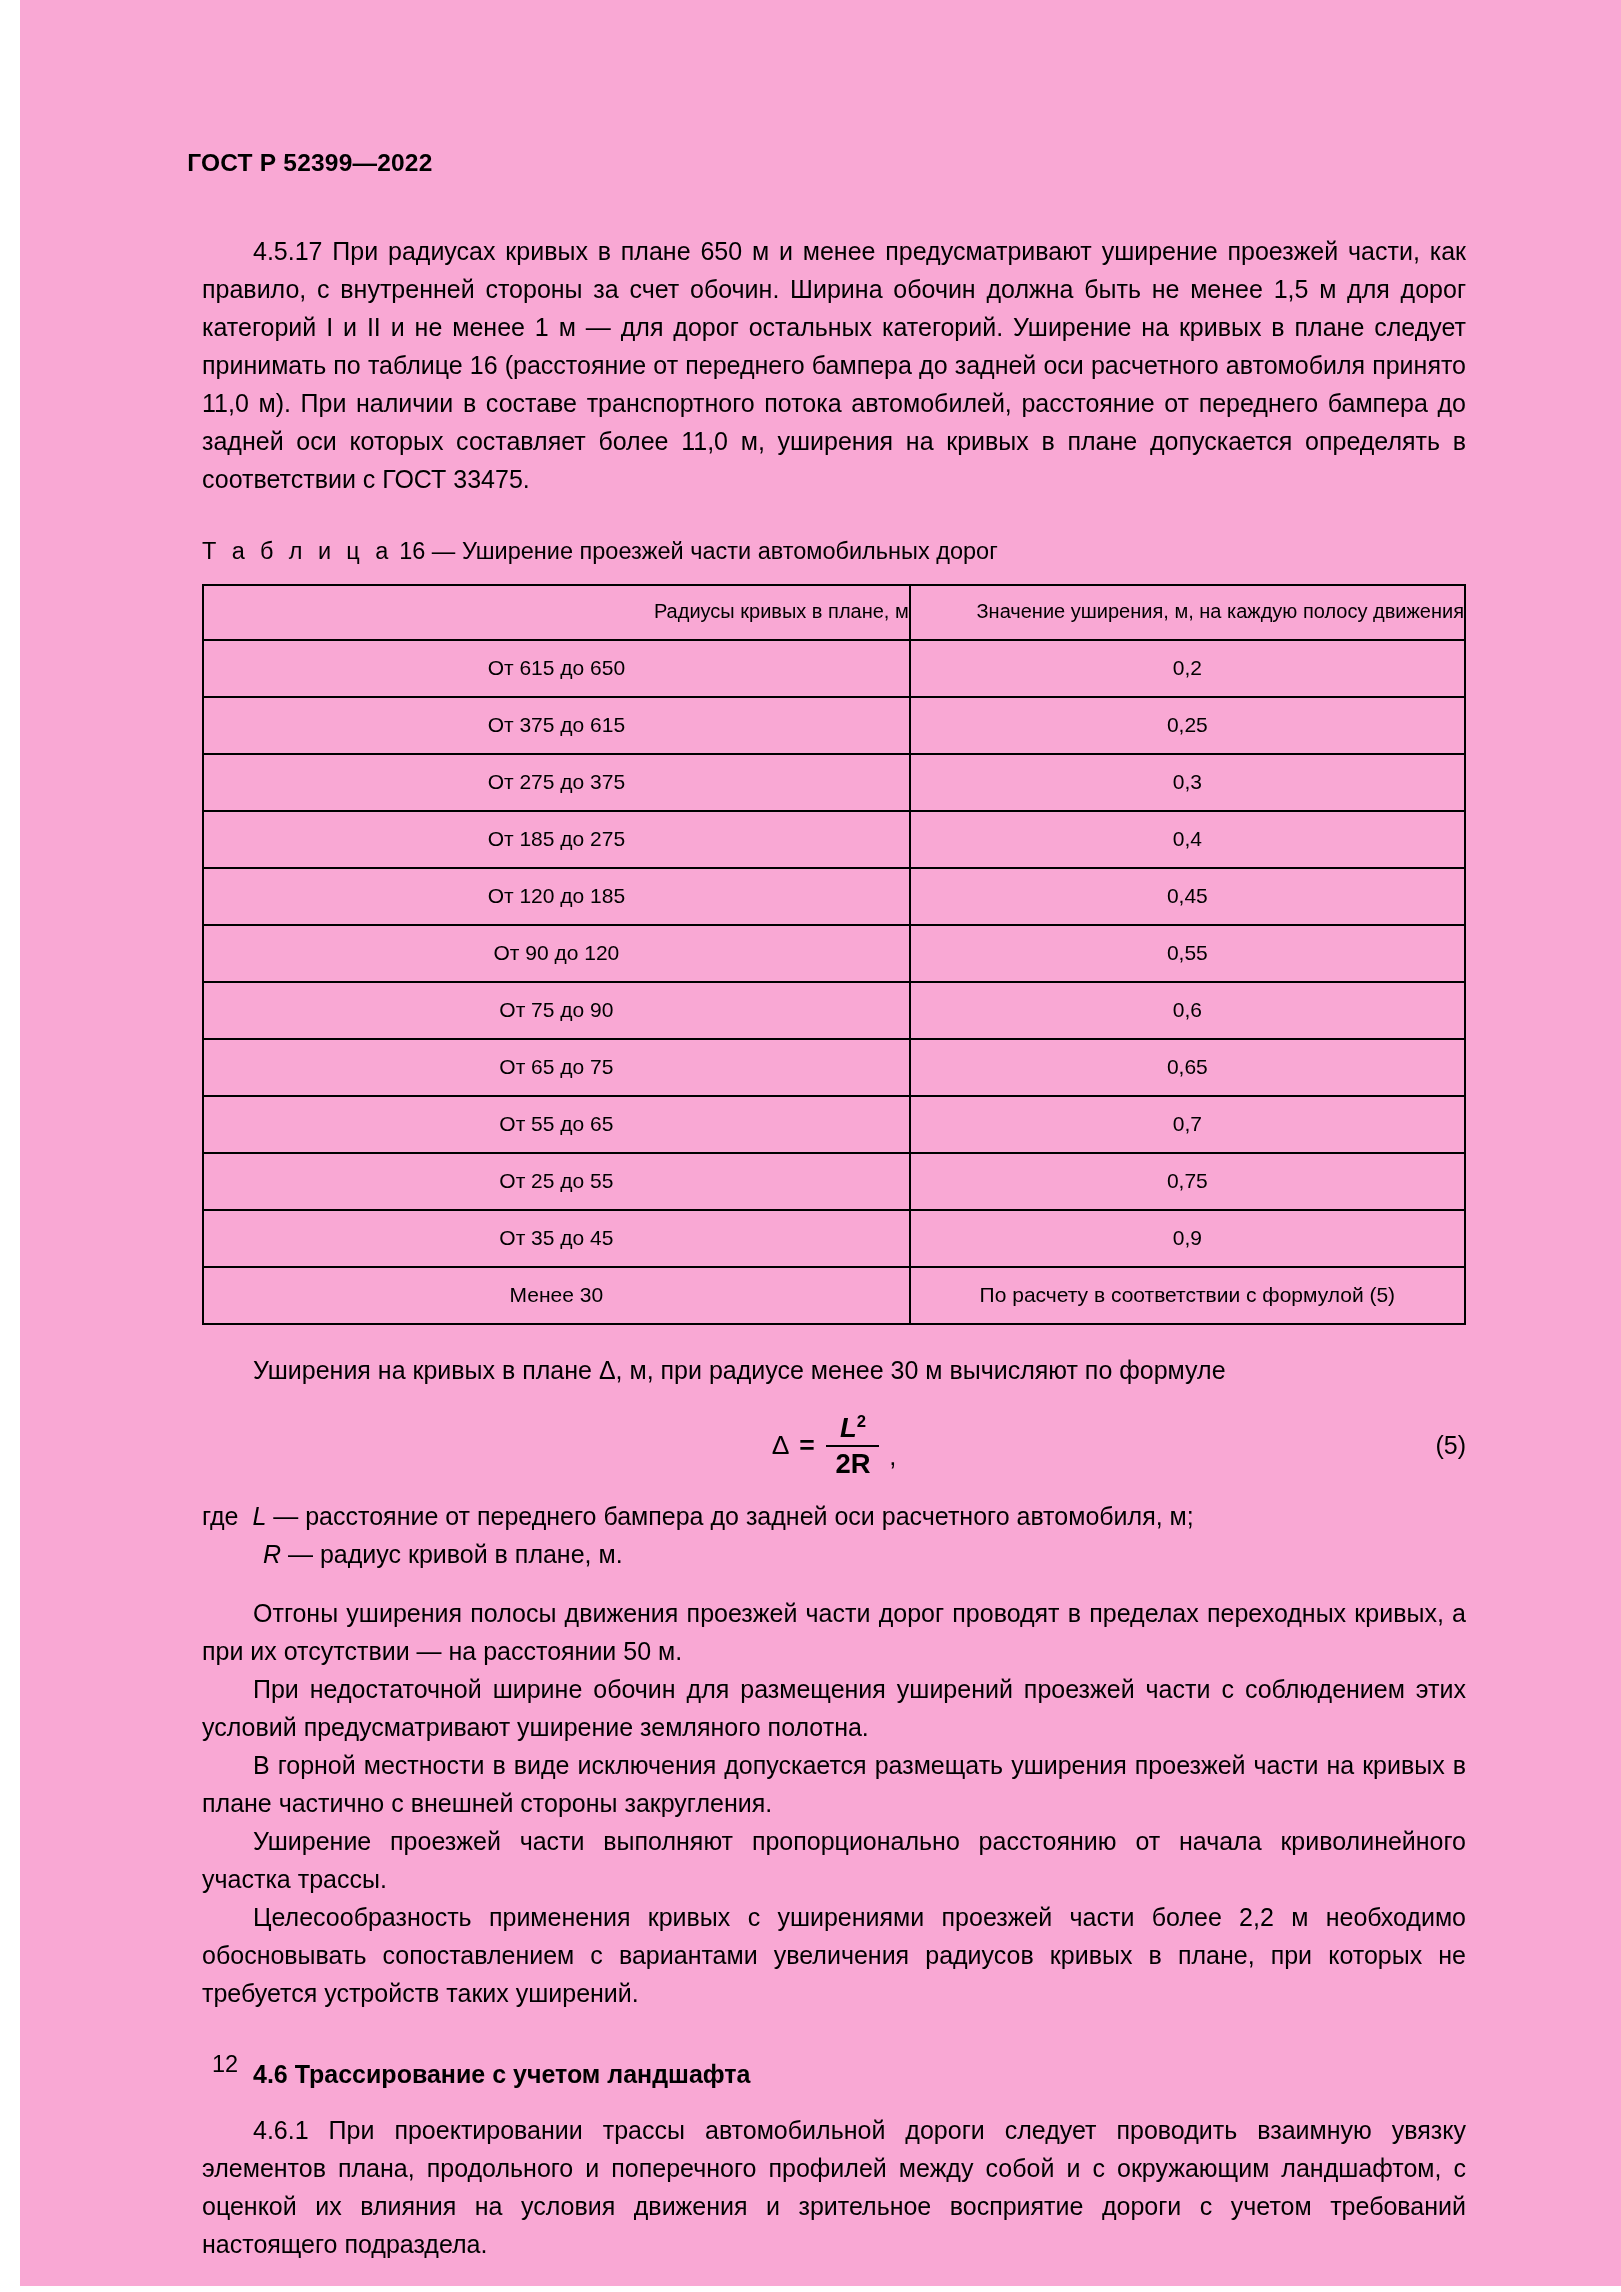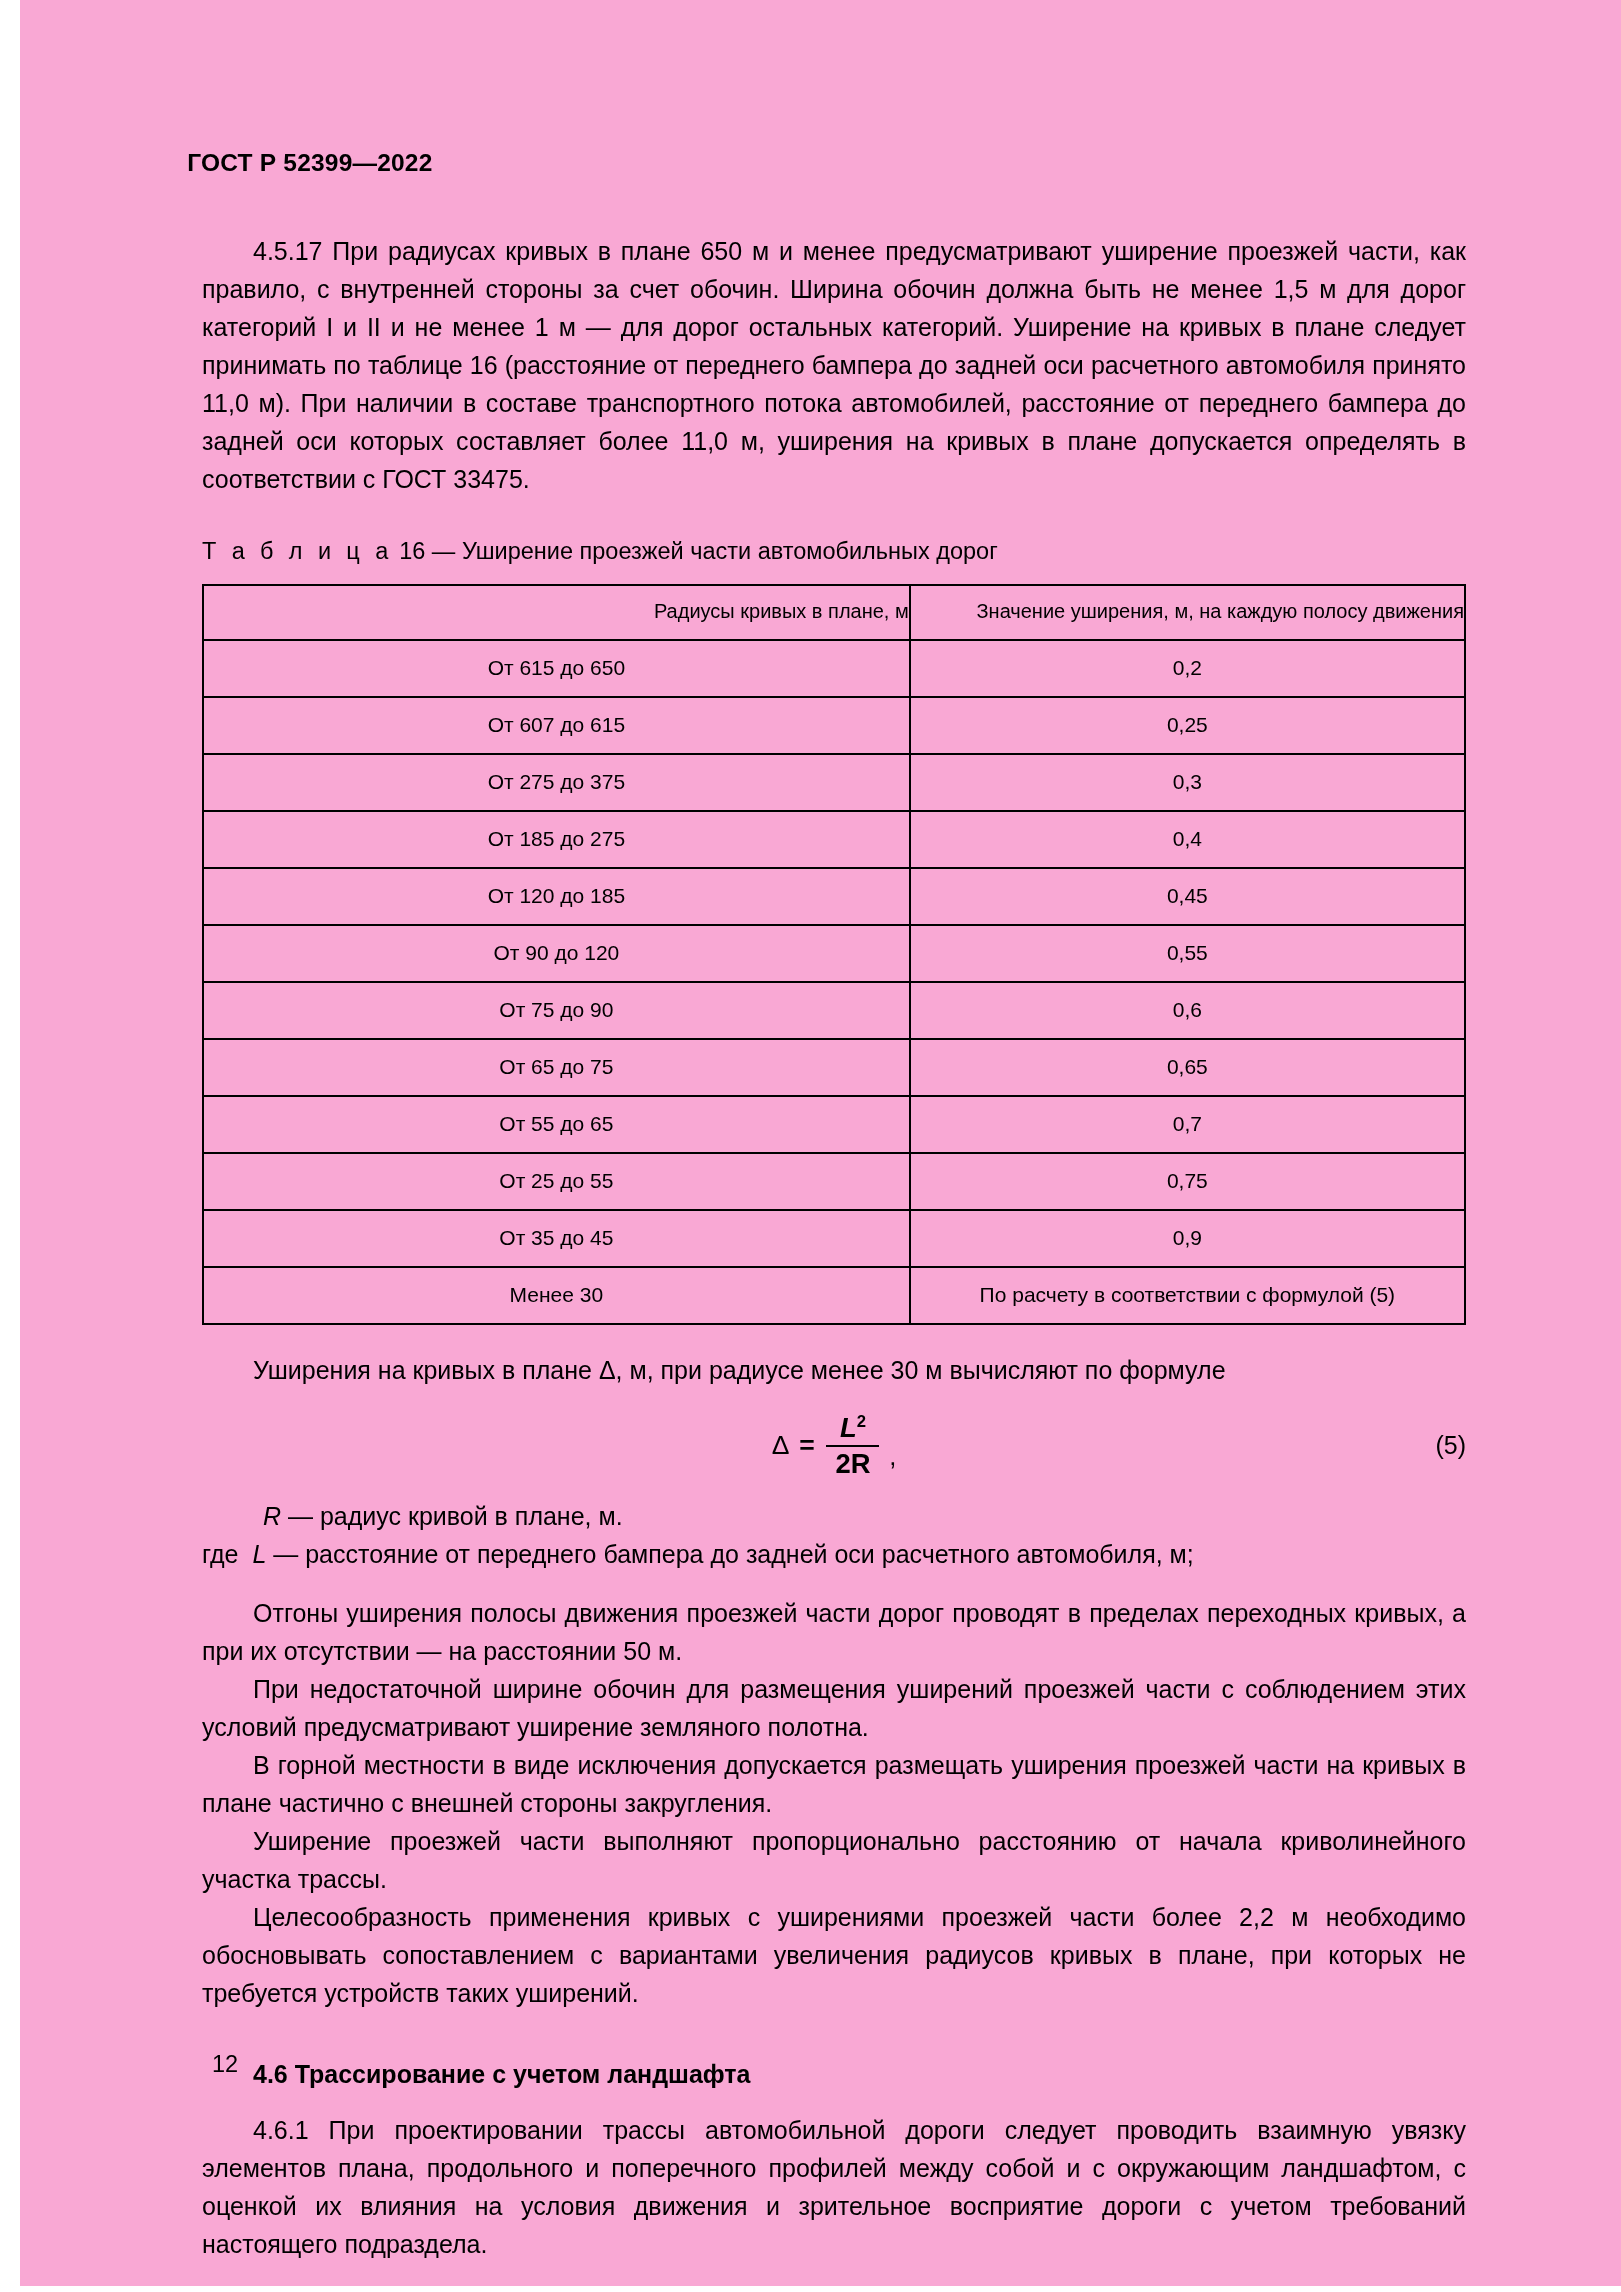--- a/index.html
+++ b/index.html
@@ -217,21 +217,21 @@
           <th>Радиусы кривых в плане, м</th>
           <th>Значение уширения, м, на каждую полосу движения</th>
         </tr>
       </thead>
       <tbody>
         <tr>
           <td>От 615 до 650</td>
           <td>0,2</td>
         </tr>
         <tr>
-          <td>От 607 до 615</td>
+          <td>От 375 до 615</td>
           <td>0,25</td>
         </tr>
         <tr>
           <td>От 275 до 375</td>
           <td>0,3</td>
         </tr>
         <tr>
           <td>От 185 до 275</td>
           <td>0,4</td>
         </tr>
@@ -279,25 +279,25 @@
         <span class="frac">
           <span class="num"><span>L</span><sup>2</sup></span>
           <span class="bar"></span>
           <span class="den">2R</span>
         </span>
         <span class="comma">,</span>
       </span>
       <span class="formula-number">(5)</span>
     </div>
 
+    <p class="where">
+      <span>где</span>&nbsp;&nbsp;<span class="sym">L</span>&nbsp;<span>—</span>&nbsp;<span>расстояние от переднего бампера до задней оси расчетного автомобиля, м;</span>
+    </p>
     <p class="where where-line-2">
       <span class="sym">R</span>&nbsp;<span>—</span>&nbsp;<span>радиус кривой в плане, м.</span>
-    </p>
-    <p class="where">
-      <span>где</span>&nbsp;&nbsp;<span class="sym">L</span>&nbsp;<span>—</span>&nbsp;<span>расстояние от переднего бампера до задней оси расчетного автомобиля, м;</span>
     </p>
 
     <div class="gap-sm"></div>
 
     <p class="para indent">Отгоны уширения полосы движения проезжей части дорог проводят в пределах переходных кривых, а при их отсутствии — на расстоянии 50 м.</p>
     <p class="para indent">При недостаточной ширине обочин для размещения уширений проезжей части с соблюдением этих условий предусматривают уширение земляного полотна.</p>
     <p class="para indent">В горной местности в виде исключения допускается размещать уширения проезжей части на кривых в плане частично с внешней стороны закругления.</p>
     <p class="para indent">Уширение проезжей части выполняют пропорционально расстоянию от начала криволинейного участка трассы.</p>
     <p class="para indent">Целесообразность применения кривых с уширениями проезжей части более 2,2 м необходимо обосновывать сопоставлением с вариантами увеличения радиусов кривых в плане, при которых не требуется устройств таких уширений.</p>
 

